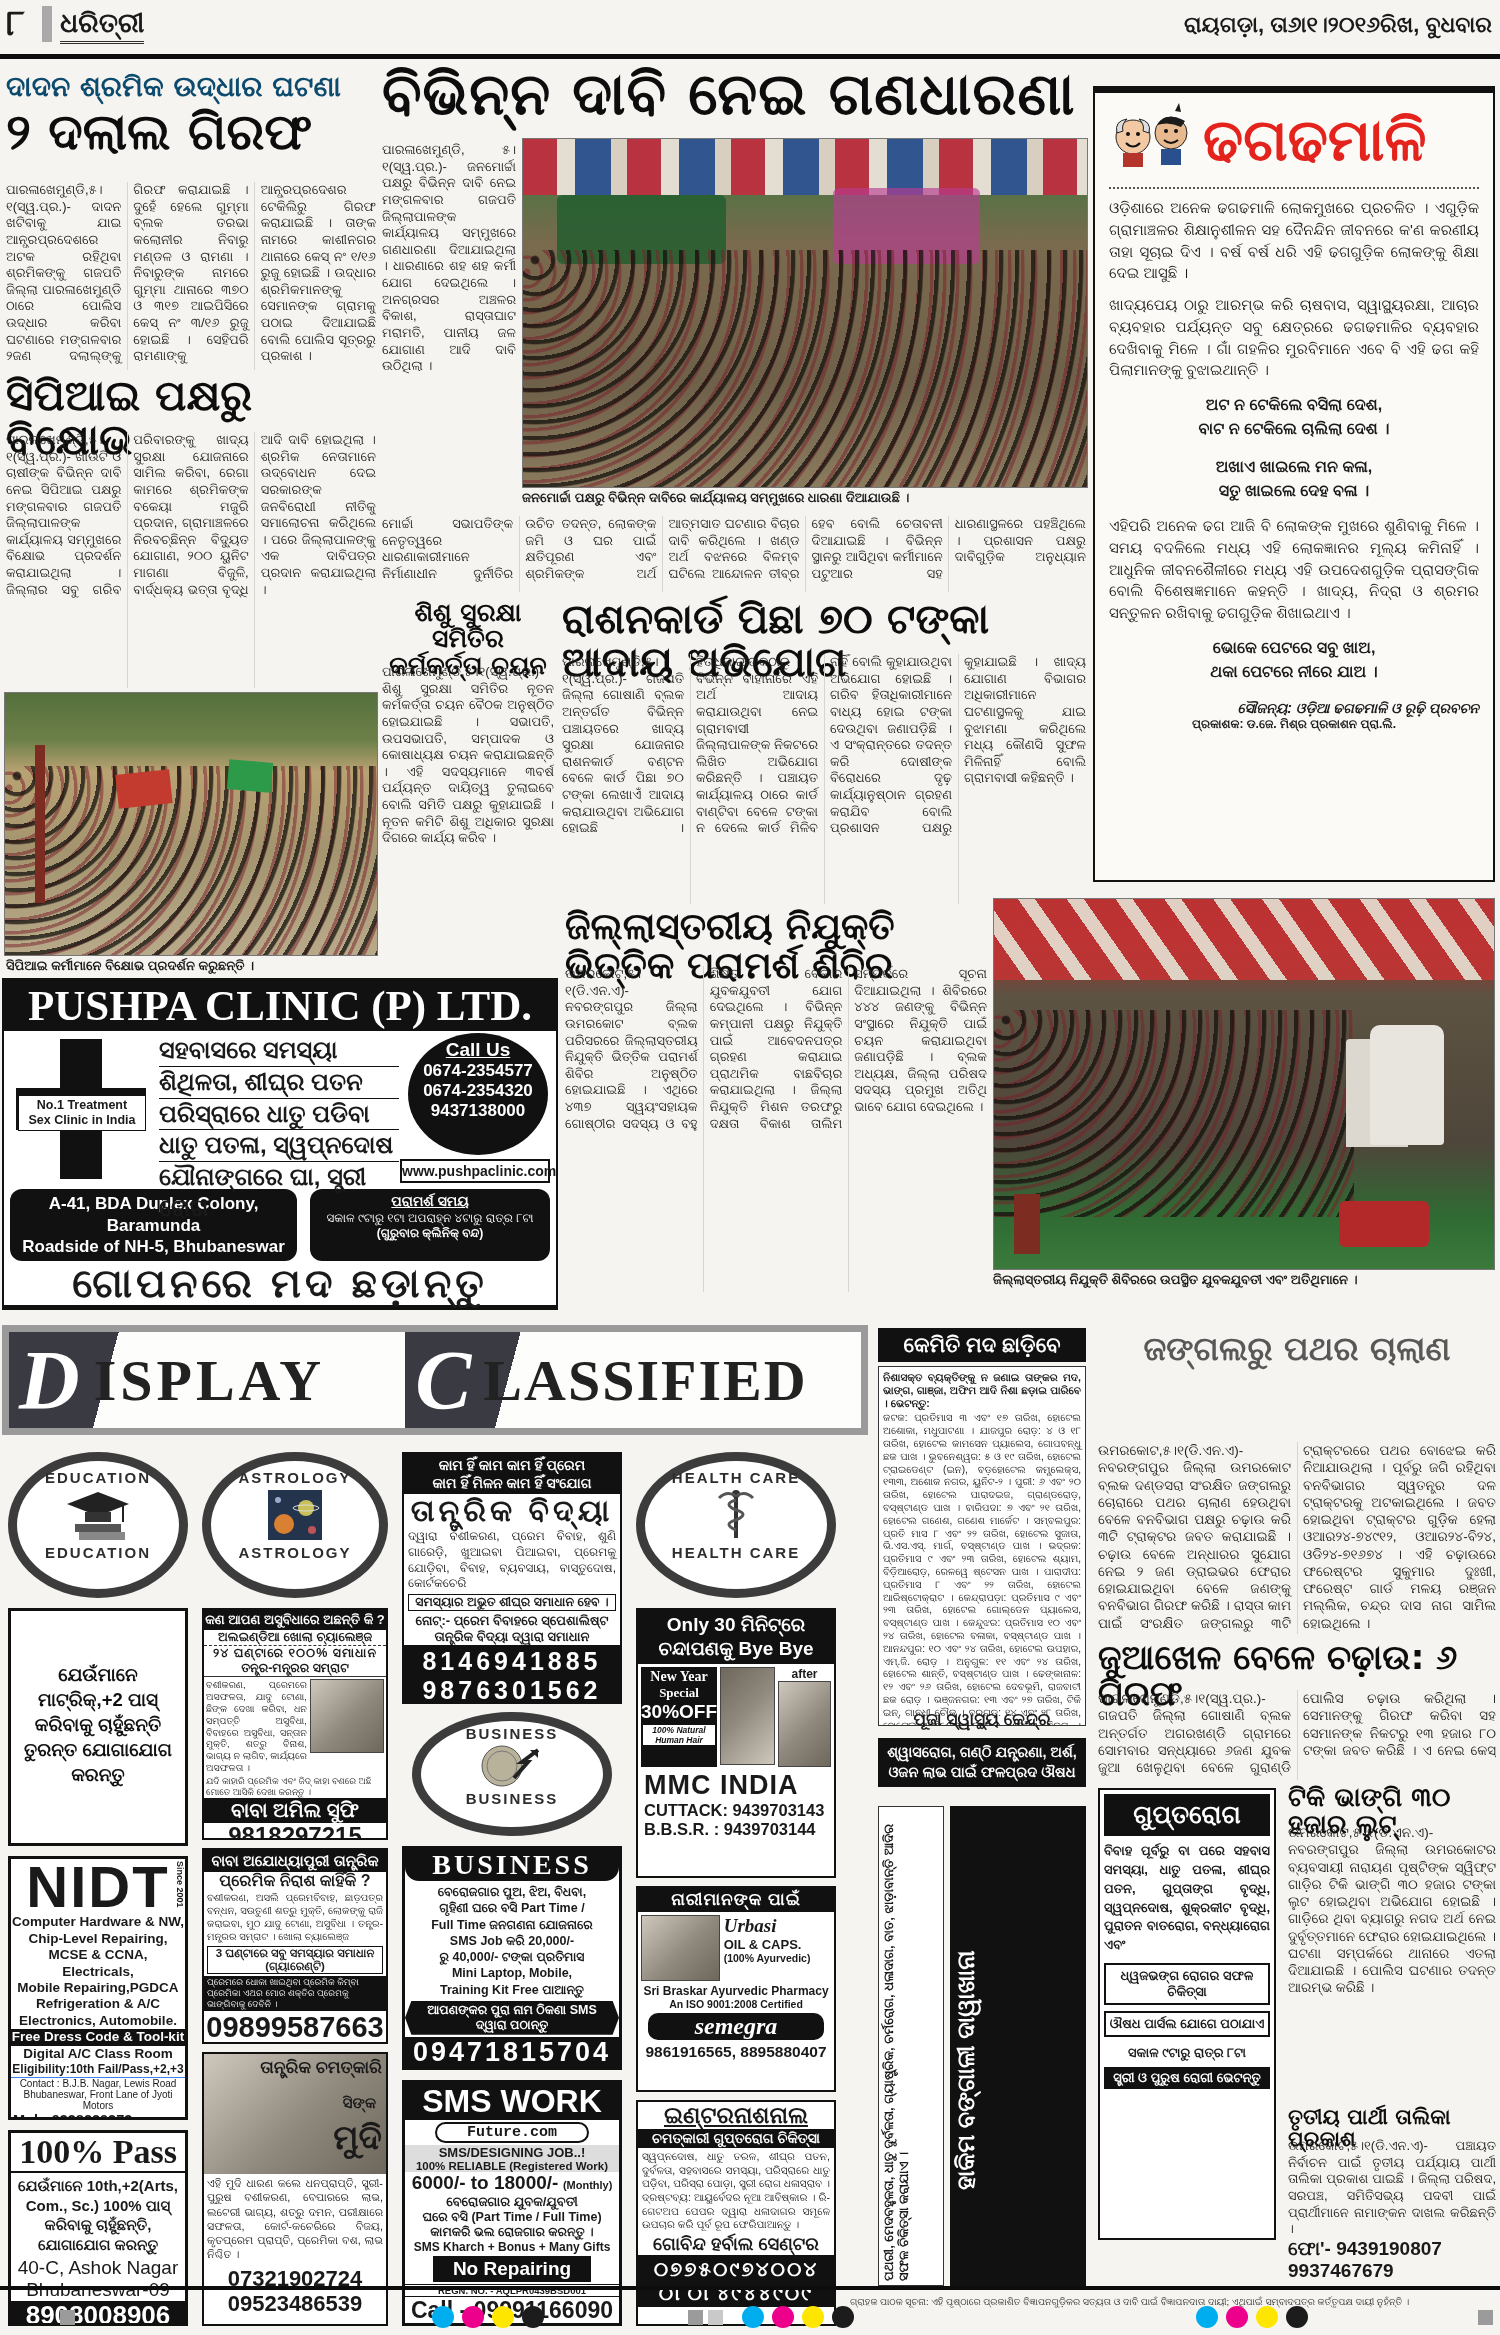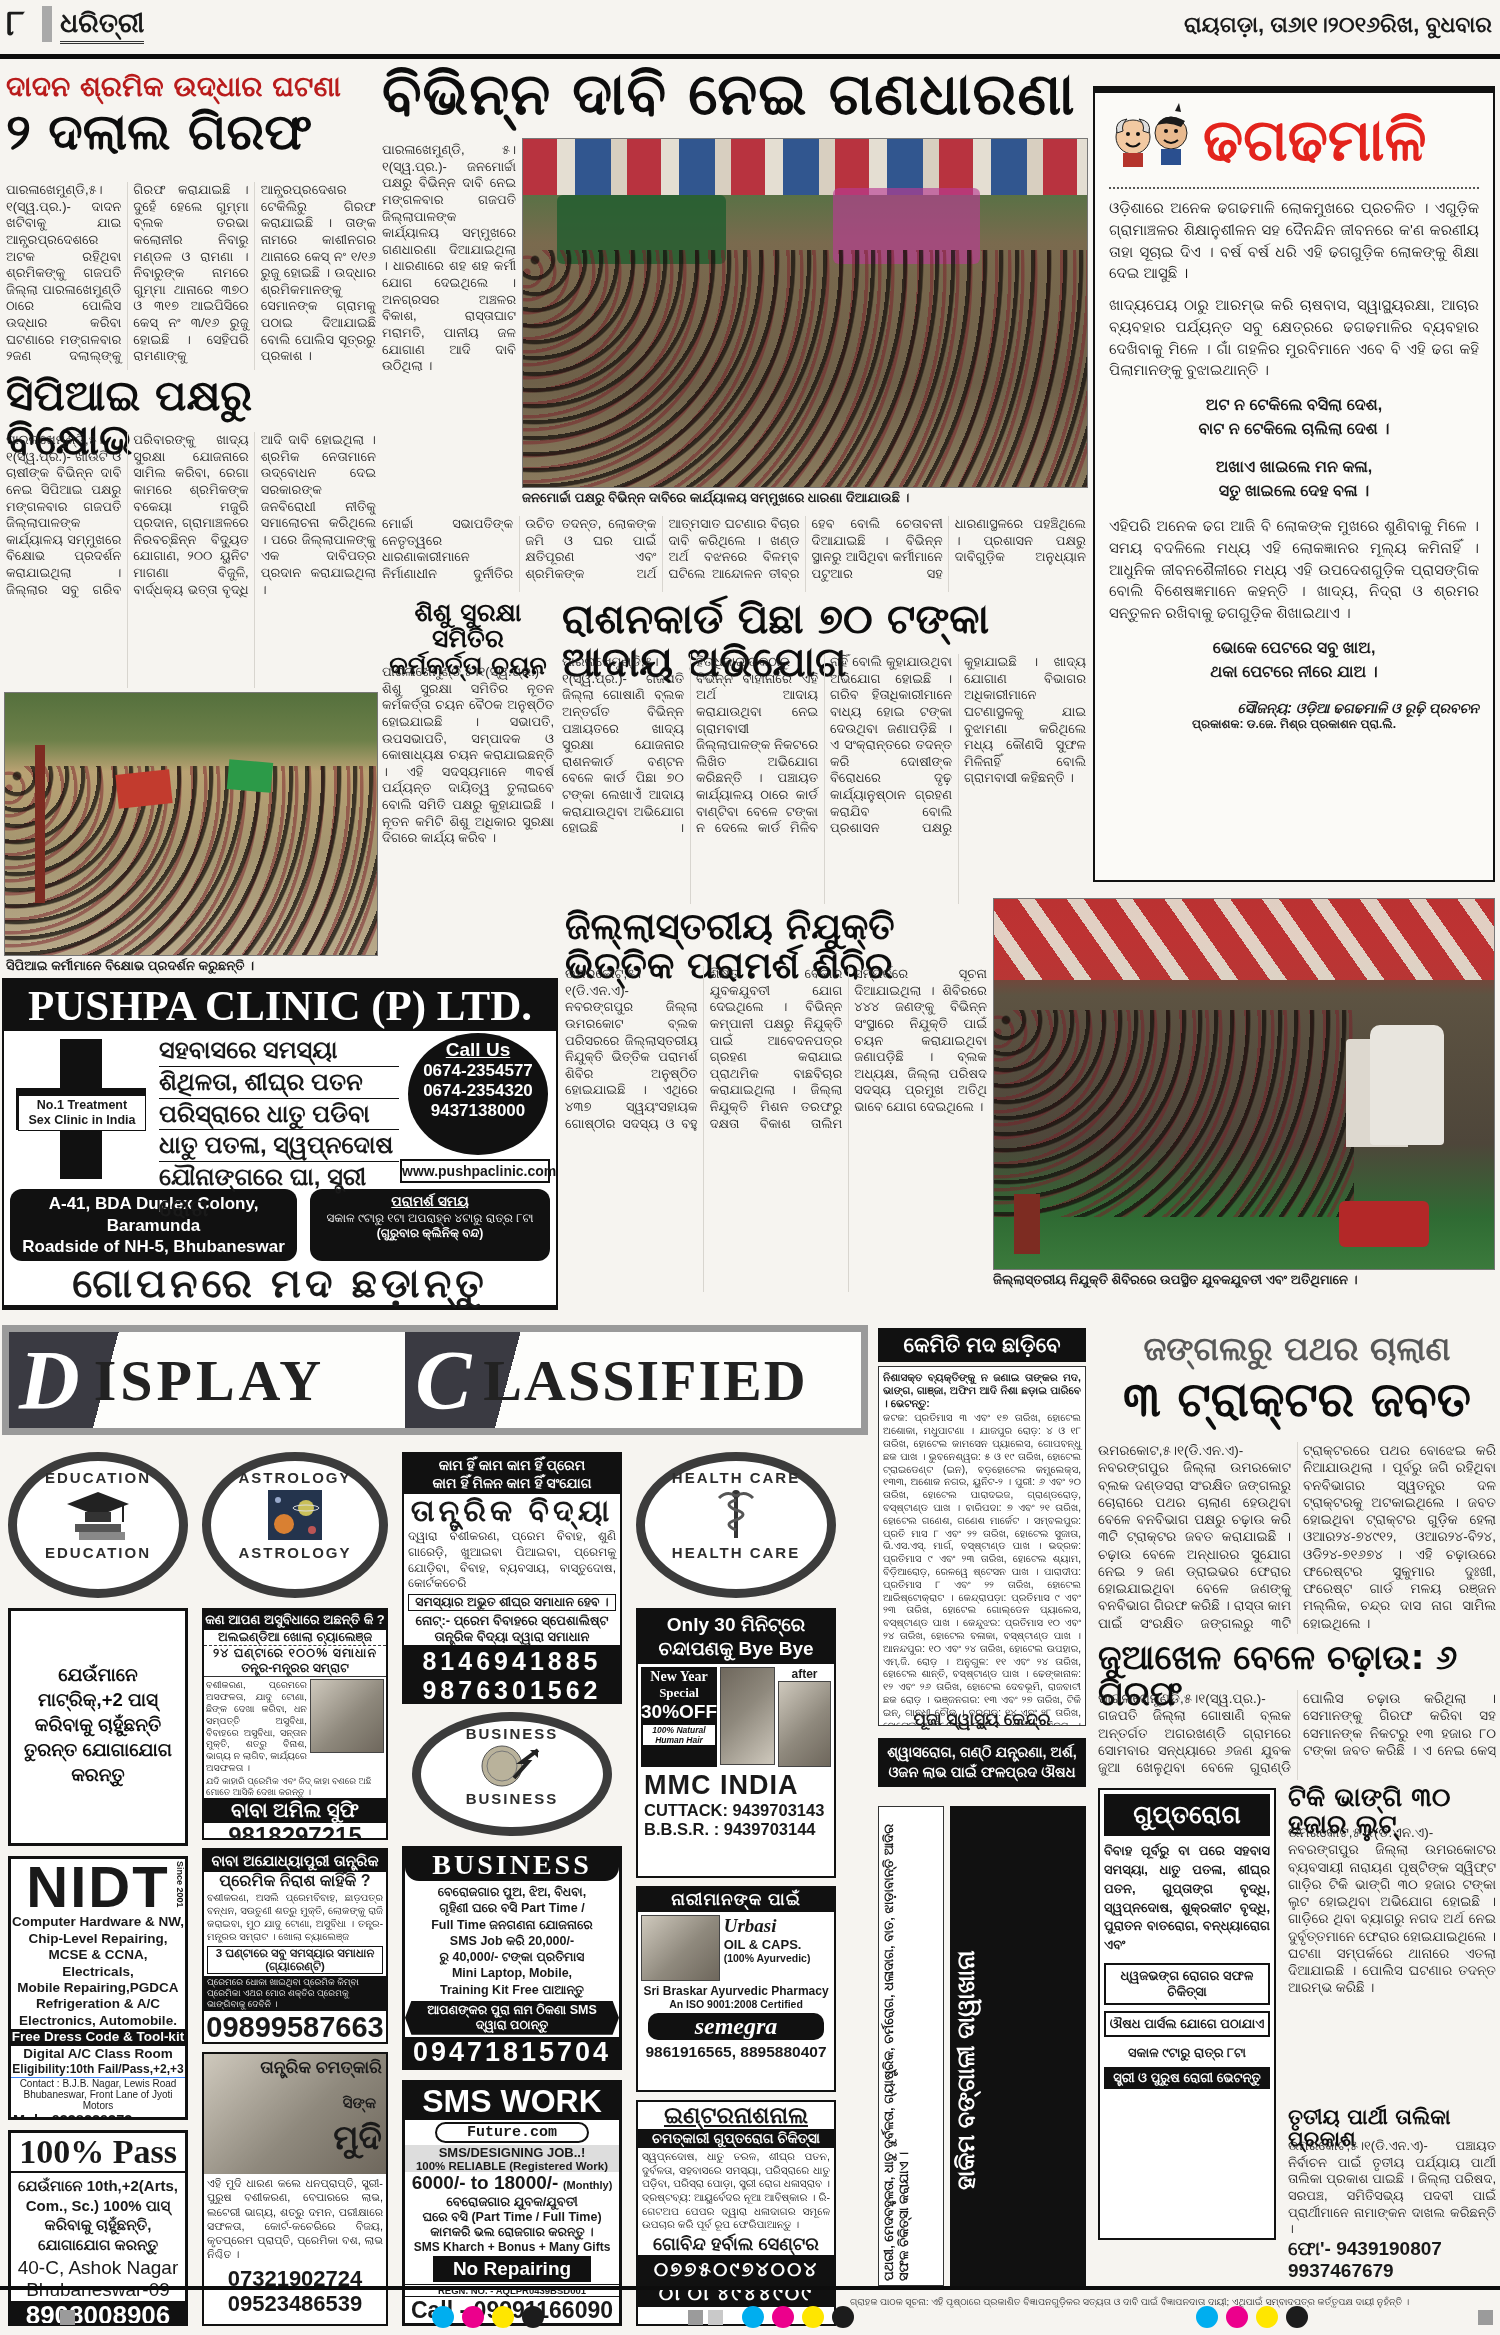--- a/index.html
+++ b/index.html
@@ -9,21 +9,21 @@
   .b{font-weight:bold;}
   .ctr{text-align:center;}
   .serif{font-family:"Liberation Serif",serif;}
   .mono{font-family:"Liberation Mono",monospace;}
   .news{font-size:13px;line-height:1.28;color:#222;overflow:hidden;}
   .cols3{column-count:3;column-gap:12px;column-rule:1px solid #d8d5cf;}
   .cols2{column-count:2;column-gap:12px;column-rule:1px solid #d8d5cf;}
   .cols4{column-count:4;column-gap:12px;column-rule:1px solid #d8d5cf;}
   .cols5{column-count:5;column-gap:12px;column-rule:1px solid #d8d5cf;}
   .hl{font-family:"DejaVu Sans",sans-serif;font-weight:bold;color:#0d0d0d;line-height:1.05;}
-  .kicker{color:#b91c1c;}
+  .kicker{color:#0c4a6e;}
   .photo{overflow:hidden;border:1px solid #777;}
   .cap{font-weight:bold;font-size:13px;line-height:1.2;}
   .inv{background:#111;color:#fff;}
   .adbox{border:3px solid #111;background:#fff;box-sizing:border-box;overflow:hidden;}
   .oval{border:9px solid #3c3c3c;border-radius:50%;background:#fff;box-sizing:border-box;box-shadow:0 0 0 2px #fff inset;}
   .oval .w{font-weight:bold;font-size:15px;letter-spacing:2px;color:#2e2e2e;}
   .vjoin{writing-mode:vertical-rl;transform:rotate(180deg);}
   .dot{width:22px;height:22px;border-radius:50%;display:inline-block;}
   .sq{width:15px;height:15px;background:#9b9b9b;display:inline-block;}
   .rule{background:#0d0d0d;}
@@ -197,21 +197,20 @@
   <div class="abs" style="left:878px;top:1806px;width:66px;height:480px;border:1.5px solid #333;background:#fff;box-sizing:border-box;overflow:hidden;">
     <div class="vjoin b" style="font-size:13px;height:100%;width:100%;padding:4px 2px;box-sizing:border-box;">ପଥରୀ, ମେଦବହୁଳତା, ଧାତୁ ଦୁର୍ବଳତା, ଗ୍ୟାଷ୍ଟ୍ରିକ, ଚର୍ମରୋଗ, ଧଳାଦାଗ, ବାତ, ଝାଡ଼ାବାନ୍ତି ଆଦିର ସଫଳ ଚିକିତ୍ସା କରାଯାଏ ।</div>
   </div>
   <div class="abs inv" style="left:950px;top:1806px;width:136px;height:480px;box-sizing:border-box;overflow:hidden;">
     <div class="vjoin b" style="font-size:24px;height:390px;width:60%;padding:6px 2px;box-sizing:border-box;">ହାକିମ ବଙ୍ଗାଳୀ ଦାୱାଖାନା</div>
     <div class="vjoin" style="font-size:13px;height:390px;width:38%;padding:6px 0;box-sizing:border-box;">ପୁରୀଘାଟ ଥାନା ସାହି, କଟକ-୯</div>
 
   </div>
 
   <div class="abs hl ctr" style="left:1098px;top:1332px;width:398px;font-size:33px;color:#585858;">ଜଙ୍ଗଲରୁ ପଥର ଚାଲାଣ</div>
-  <div class="abs hl ctr" style="left:1098px;top:1374px;width:398px;font-size:48px;">୩ ଟ୍ରାକ୍ଟର ଜବତ</div>
   <div class="abs news just cols2" style="left:1098px;top:1442px;width:398px;height:192px;font-size:13.5px;">ଉମରକୋଟ,୫।୧(ଡି.ଏନ.ଏ)- ନବରଙ୍ଗପୁର ଜିଲ୍ଲା ଉମରକୋଟ ବ୍ଲକ ଦଣ୍ଡସରା ସଂରକ୍ଷିତ ଜଙ୍ଗଲରୁ ଚୋରାରେ ପଥର ଚାଲାଣ ହେଉଥିବା ବେଳେ ବନବିଭାଗ ପକ୍ଷରୁ ଚଢ଼ାଉ କରି ୩ଟି ଟ୍ରାକ୍ଟର ଜବତ କରାଯାଇଛି । ଚଢ଼ାଉ ବେଳେ ଅନ୍ଧାରର ସୁଯୋଗ ନେଇ ୨ ଜଣ ଡ୍ରାଇଭର ଫେରାର ହୋଇଯାଇଥିବା ବେଳେ ଜଣଙ୍କୁ ବନବିଭାଗ ଗିରଫ କରିଛି । ରାସ୍ତା କାମ ପାଇଁ ସଂରକ୍ଷିତ ଜଙ୍ଗଲରୁ ୩ଟି ଟ୍ରାକ୍ଟରରେ ପଥର ବୋଝେଇ କରି ନିଆଯାଉଥିଲା । ପୂର୍ବରୁ ଜଗି ରହିଥିବା ବନବିଭାଗର ସ୍ୱତନ୍ତ୍ର ଦଳ ଟ୍ରାକ୍ଟରକୁ ଅଟକାଇଥିଲେ । ଜବତ ହୋଇଥିବା ଟ୍ରାକ୍ଟର ଗୁଡ଼ିକ ହେଲା ଓଆର୨୪-୭୪୯୧୨, ଓଆର୨୪-ବି୨୪, ଓଡି୨୪-୭୧୬୭୪ । ଏହି ଚଢ଼ାଉରେ ଫରେଷ୍ଟର ସୁକୁମାର ଦୁଃଖୀ, ଫରେଷ୍ଟ ଗାର୍ଡ ମଳୟ ରଞ୍ଜନ ମଲ୍ଲିକ, ଚନ୍ଦ୍ର ଦାସ ନାଗ ସାମିଲ ହୋଇଥିଲେ ।</div>
 
   <div class="abs hl" style="left:1098px;top:1640px;width:398px;font-size:34px;">ଜୁଆଖେଳ ବେଳେ ଚଢ଼ାଉ: ୬ ଗିରଫ</div>
   <div class="abs news just cols2" style="left:1098px;top:1690px;width:398px;height:90px;font-size:13.5px;">ପାରଳାଖେମୁଣ୍ଡି,୫।୧(ସ୍ୱ.ପ୍ର.)- ଗଜପତି ଜିଲ୍ଲା ଗୋଷାଣି ବ୍ଲକ ଅନ୍ତର୍ଗତ ଅଗରଖଣ୍ଡି ଗ୍ରାମରେ ସୋମବାର ସନ୍ଧ୍ୟାରେ ୬ଜଣ ଯୁବକ ଜୁଆ ଖେଳୁଥିବା ବେଳେ ଗୁରାଣ୍ଡି ପୋଲିସ ଚଢ଼ାଉ କରିଥିଲା । ସେମାନଙ୍କୁ ଗିରଫ କରିବା ସହ ସେମାନଙ୍କ ନିକଟରୁ ୧୩ ହଜାର ୮୦ ଟଙ୍କା ଜବତ କରିଛି । ଏ ନେଇ କେସ୍ ନଂ. ୧/୧୬ ରୁଜୁ ହୋଇଛି । ମଙ୍ଗଳବାର ସେମାନଙ୍କୁ ଜାମିନ ଦିଆଯାଇଛି ।</div>
 
   <div class="abs adbox" style="left:1098px;top:1788px;width:178px;height:452px;border-width:2px;padding:4px;">
     <div class="inv ctr b" style="font-size:25px;padding:6px 0;">ଗୁପ୍ତରୋଗ</div>
     <div class="b just" style="font-size:13px;line-height:1.45;margin-top:6px;">ବିବାହ ପୂର୍ବରୁ ବା ପରେ ସହବାସ ସମସ୍ୟା, ଧାତୁ ପତଳା, ଶୀଘ୍ର ପତନ, ଗୁପ୍ତାଙ୍ଗ ବୃଦ୍ଧି, ସ୍ୱପ୍ନଦୋଷ, ଶୁକ୍ରକୀଟ ବୃଦ୍ଧି, ପୁରାତନ ବାତରୋଗ, ବନ୍ଧ୍ୟାରୋଗ ଏବଂ</div>
     <div class="ctr b" style="font-size:13px;border:2px solid #111;margin-top:8px;padding:3px 1px;">ଧ୍ୱଜଭଙ୍ଗ ରୋଗର ସଫଳ ଚିକିତ୍ସା</div>
     <div class="ctr b" style="font-size:13px;border:2px solid #111;margin-top:6px;padding:3px 1px;">ଔଷଧ ପାର୍ସଲ ଯୋଗେ ପଠାଯାଏ</div>

